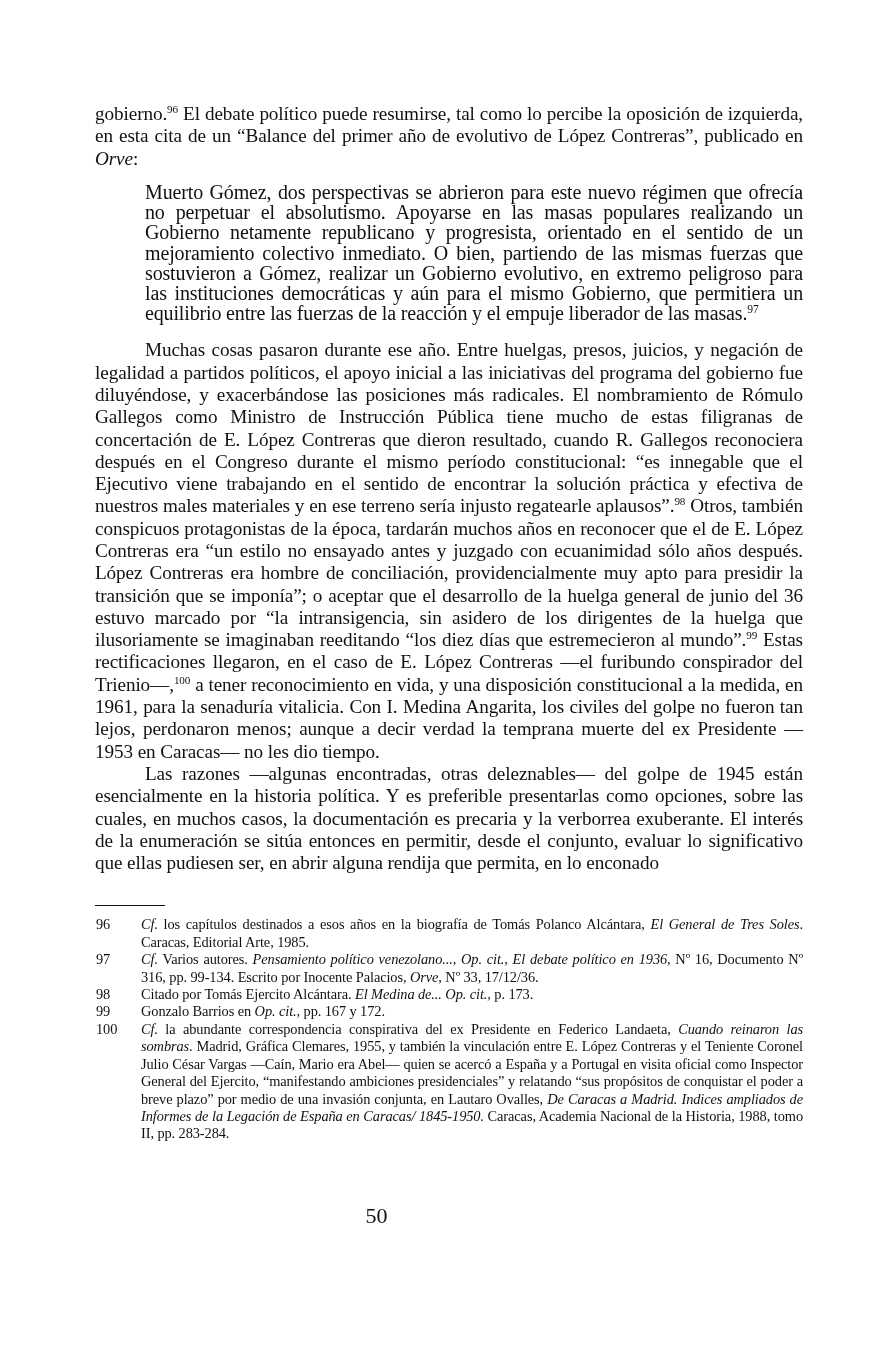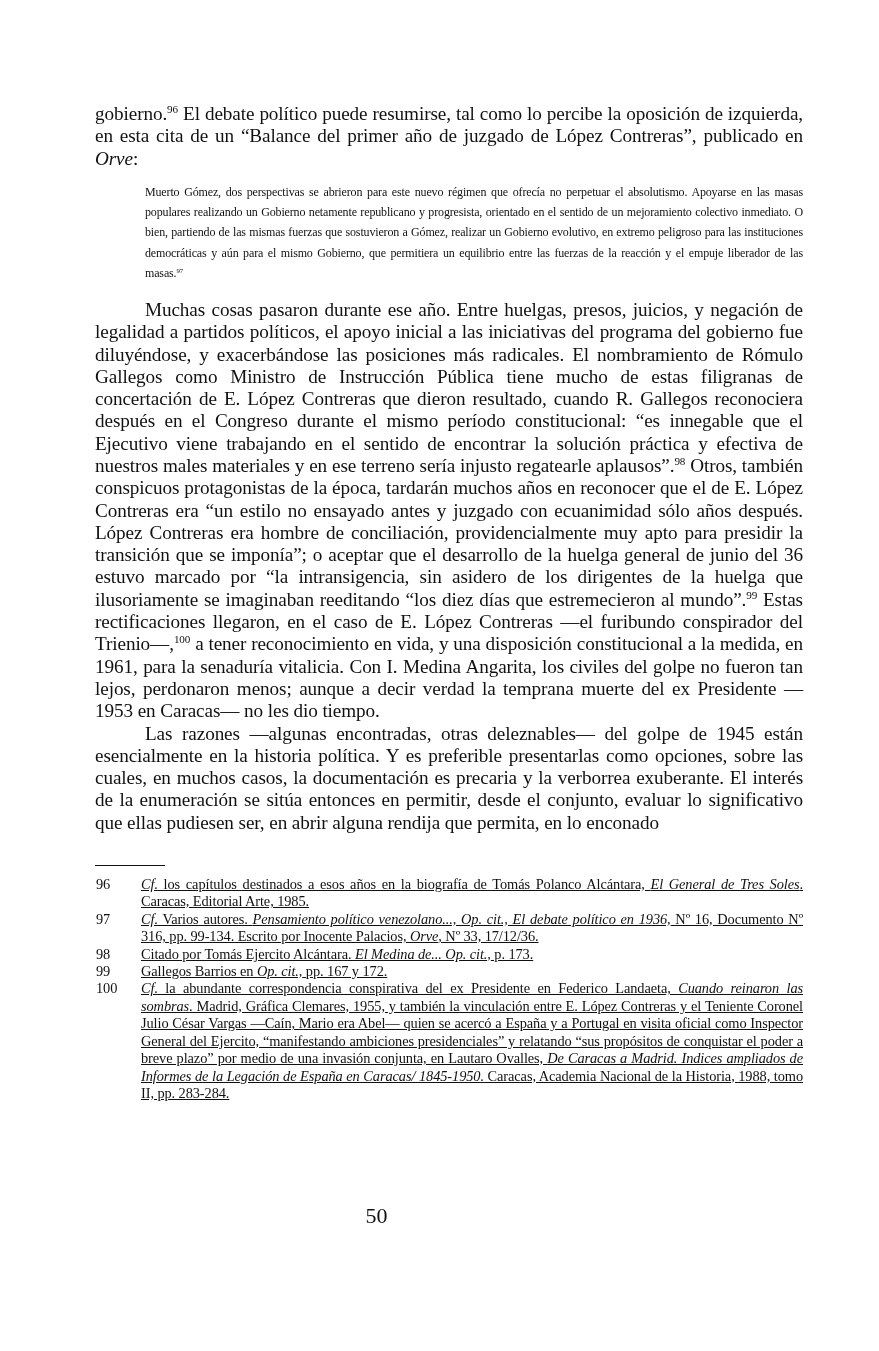--- a/index.html
+++ b/index.html
@@ -25,21 +25,21 @@
       font-size: 19.2px;
       line-height: 22.3px;
       text-align: justify;
       margin: 0;
       letter-spacing: -0.1px;
     }
     .p.indent { text-indent: 50px; }
     .p + .p { }
     .quote {
       margin: 12px 0 16px 50px;
-      font-size: 12px;
+      font-size: 20px;
       line-height: 20.2px;
       text-align: justify;
       letter-spacing: -0.15px;
     }
     sup {
       font-size: 0.58em;
       line-height: 0;
       vertical-align: 0.62em;
     }
     em { font-style: italic; }
@@ -58,37 +58,36 @@
       align-items: flex-start;
     }
     .note-num {
       width: 45px;
       flex: 0 0 45px;
       padding-left: 1px;
     }
     .note-text {
       flex: 1 1 auto;
       text-align: justify;
-      text-decoration: underline;
     }
     .page-number {
       position: absolute;
       left: 0;
       width: 753px;
       top: 1203px;
       text-align: center;
       font-size: 22px;
     }
   </style>
 </head>
 <body>
 
 <div class="page">
 
-  <p class="p"><span>gobierno.</span><sup>96</sup><span> El debate político puede resumirse, tal como lo percibe la oposición de izquierda, en esta cita de un “Balance del primer año de juzgado de López Contreras”, publicado en </span><em>Orve</em><span>:</span></p>
+  <p class="p"><span>gobierno.</span><sup>96</sup><span> El debate político puede resumirse, tal como lo percibe la oposición de izquierda, en esta cita de un “Balance del primer año de evolutivo de López Contreras”, publicado en </span><em>Orve</em><span>:</span></p>
 
   <div class="quote"><span>Muerto Gómez, dos perspectivas se abrieron para este nuevo régimen que ofrecía no perpetuar el absolutismo. Apoyarse en las masas populares realizando un Gobierno netamente republicano y progresista, orientado en el sentido de un mejoramiento colectivo inmediato. O bien, partiendo de las mismas fuerzas que sostuvieron a Gómez, realizar un Gobierno evolutivo, en extremo peligroso para las instituciones democráticas y aún para el mismo Gobierno, que permitiera un equilibrio entre las fuerzas de la reacción y el empuje liberador de las masas.</span><sup>97</sup></div>
 
   <p class="p indent"><span>Muchas cosas pasaron durante ese año. Entre huelgas, presos, juicios, y negación de legalidad a partidos políticos, el apoyo inicial a las iniciativas del programa del gobierno fue diluyéndose, y exacerbándose las posiciones más radicales. El nombramiento de Rómulo Gallegos como Ministro de Instrucción Pública tiene mucho de estas filigranas de concertación de E. López Contreras que dieron resultado, cuando R. Gallegos reconociera después en el Congreso durante el mismo período constitucional: “es innegable que el Ejecutivo viene trabajando en el sentido de encontrar la solución práctica y efectiva de nuestros males materiales y en ese terreno sería injusto regatearle aplausos”.</span><sup>98</sup><span> Otros, también conspicuos protagonistas de la época, tardarán muchos años en reconocer que el de E. López Contreras era “un estilo no ensayado antes y juzgado con ecuanimidad sólo años después. López Contreras era hombre de conciliación, providencialmente muy apto para presidir la transición que se imponía”; o aceptar que el desarrollo de la huelga general de junio del 36 estuvo marcado por “la intransigencia, sin asidero de los dirigentes de la huelga que ilusoriamente se imaginaban reeditando “los diez días que estremecieron al mundo”.</span><sup>99</sup><span> Estas rectificaciones llegaron, en el caso de E. López Contreras —el furibundo conspirador del Trienio—,</span><sup>100</sup><span> a tener reconocimiento en vida, y una disposición constitucional a la medida, en 1961, para la senaduría vitalicia. Con I. Medina Angarita, los civiles del golpe no fueron tan lejos, perdonaron menos; aunque a decir verdad la temprana muerte del ex Presidente —1953 en Caracas— no les dio tiempo.</span></p>
 
   <p class="p indent"><span>Las razones —algunas encontradas, otras deleznables— del golpe de 1945 están esencialmente en la historia política. Y es preferible presentarlas como opciones, sobre las cuales, en muchos casos, la documentación es precaria y la verborrea exuberante. El interés de la enumeración se sitúa entonces en permitir, desde el conjunto, evaluar lo significativo que ellas pudiesen ser, en abrir alguna rendija que permita, en lo enconado</span></p>
 
   <div class="rule"></div>
 
   <div class="notes">
@@ -99,21 +98,21 @@
     <div class="note">
       <span class="note-num">97</span>
       <span class="note-text"><em>Cf.</em><span> Varios autores. </span><em>Pensamiento político venezolano..., Op. cit., El debate político en 1936,</em><span>  Nº 16, Documento Nº 316, pp. 99-134. Escrito por Inocente Palacios, </span><em>Orve</em><span>, Nº 33, 17/12/36.</span></span>
     </div>
     <div class="note">
       <span class="note-num">98</span>
       <span class="note-text"><span>Citado por Tomás Ejercito Alcántara. </span><em>El Medina de... Op. cit.,</em><span>  p. 173.</span></span>
     </div>
     <div class="note">
       <span class="note-num">99</span>
-      <span class="note-text"><span>Gallegos Barrios en </span><em>Op. cit.,</em><span>  pp. 167 y 172.</span></span>
+      <span class="note-text"><span>Gonzalo Barrios en </span><em>Op. cit.,</em><span>  pp. 167 y 172.</span></span>
     </div>
     <div class="note">
       <span class="note-num">100</span>
       <span class="note-text"><em>Cf.</em><span> la abundante correspondencia conspirativa del ex Presidente en Federico Landaeta, </span><em>Cuando reinaron las sombras</em><span>. Madrid, Gráfica Clemares, 1955, y también la vinculación entre E. López Contreras y el Teniente Coronel Julio César Vargas —Caín, Mario era Abel— quien se acercó a España y a Portugal en visita oficial como Inspector General del Ejercito, “manifestando ambiciones presidenciales” y relatando “sus propósitos de conquistar el poder a breve plazo” por medio de una invasión conjunta, en Lautaro Ovalles,  </span><em>De Caracas a Madrid. Indices ampliados de Informes de la Legación de España en Caracas/ 1845-1950.</em><span> Caracas, Academia Nacional de la Historia, 1988, tomo II, pp. 283-284.</span></span>
     </div>
   </div>
 </div>
 
 <div class="page-number">50</div>
 

